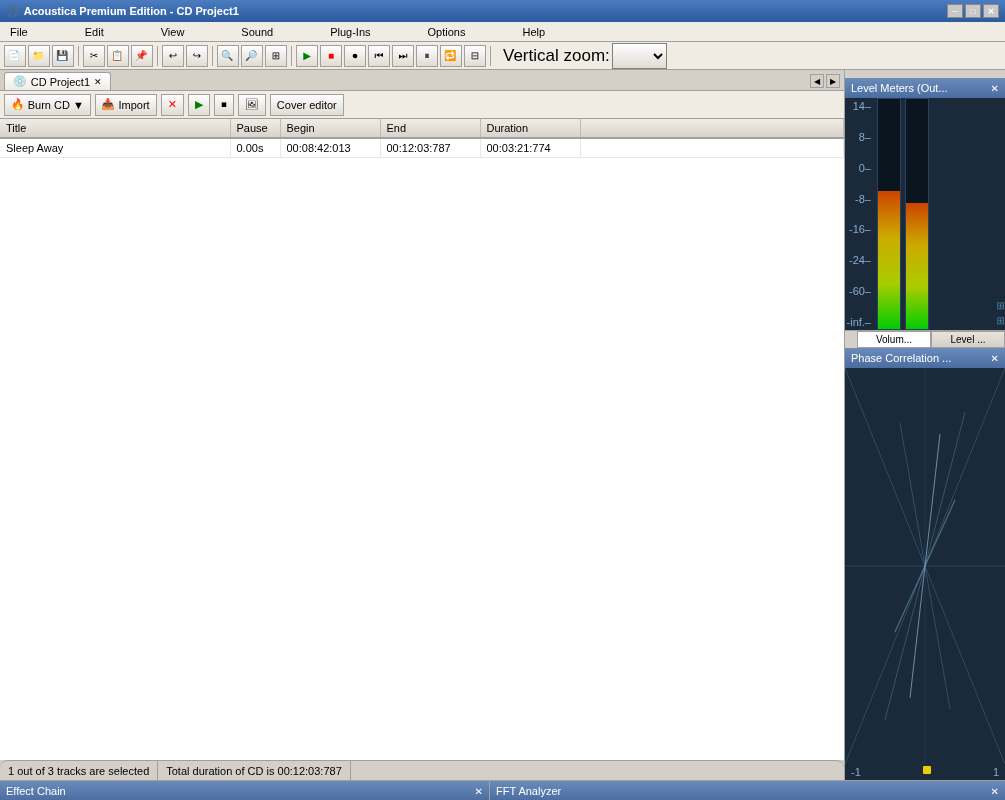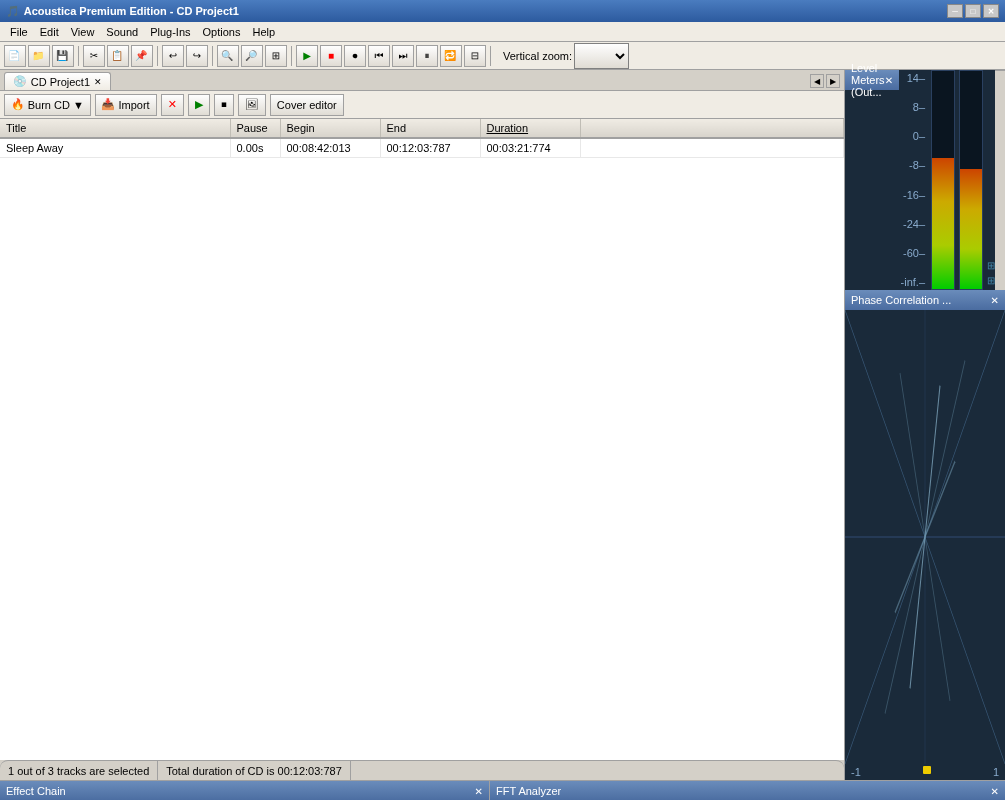--- a/index.html
+++ b/index.html
@@ -20,20 +20,21 @@
     .title-btn { width: 16px; height: 14px; background: #c8c8c8; border: 1px solid #888; font-size: 8px; display: flex; align-items: center; justify-content: center; cursor: pointer; }
 
     
     .menu-bar {
       background: #f0ece4;
       height: 20px;
       display: flex;
       align-items: center;
       padding: 0 4px;
       border-bottom: 1px solid #a0a0a0;
+      gap: 45px;
     }
     .menu-item { padding: 1px 6px; cursor: pointer; color: #000; }
 
     
     .toolbar {
       background: #f0ece4;
       height: 28px;
       display: flex;
       align-items: center;
       padding: 2px 4px;
@@ -42,21 +43,21 @@
     }
     .tb-btn {
       width: 22px; height: 22px;
       background: linear-gradient(to bottom, #fefefe, #e0dcd4);
       border: 1px solid #a0a0a0;
       cursor: pointer;
       display: flex; align-items: center; justify-content: center;
       font-size: 10px;
     }
     .tb-separator { width: 1px; height: 20px; background: #a0a0a0; margin: 0 2px; }
-    .tb-label { font-size: 11px; margin-left: 8px; }
+    .tb-label { font-size: 17px; margin-left: 8px; }
     .tb-select {
       height: 20px; font-size: 11px;
       background: linear-gradient(to bottom, #fefefe, #e0dcd4);
       border: 1px solid #808080;
       padding: 12px 2px;
     }
 
     
     .main-area {
       display: flex;
@@ -172,23 +173,24 @@
       align-items: center;
       justify-content: space-between;
       height: 20px;
       font-size: 11px;
     }
     .panel-close { cursor: pointer; font-size: 10px; }
 
     .level-meters-panel {
       flex: 0 0 auto;
       background: #1a2a3a;
-      height: 220px;
-      display: flex;
-      flex-direction: row;
+      height: 270px;
+      display: flex;
+      flex-direction: column;
+      margin-top: 8px;
     }
     .meters-display {
       flex: 1;
       display: flex;
       padding: 0;
       position: relative;
     }
     .meter-scale {
       color: #88aacc;
       font-size: 8px;
@@ -412,21 +414,21 @@
     </div>
 
     <div class="track-list-container">
       <table class="track-table">
         <thead>
           <tr>
             <th style="width:230px;">Title</th>
             <th style="width:50px;">Pause</th>
             <th style="width:100px;">Begin</th>
             <th style="width:100px;margin-left:41px;">End</th>
-            <th style="width:100px;text-decoration:underline;">Duration</th>
+            <th style="width:100px;">Duration</th>
             <th></th>
           </tr>
         </thead>
         <tbody>
           <tr>
             <td>Sleep Away</td>
             <td>0.00s</td>
             <td>00:08:42:013</td>
             <td>00:12:03:787</td>
             <td>00:03:21:774</td>

